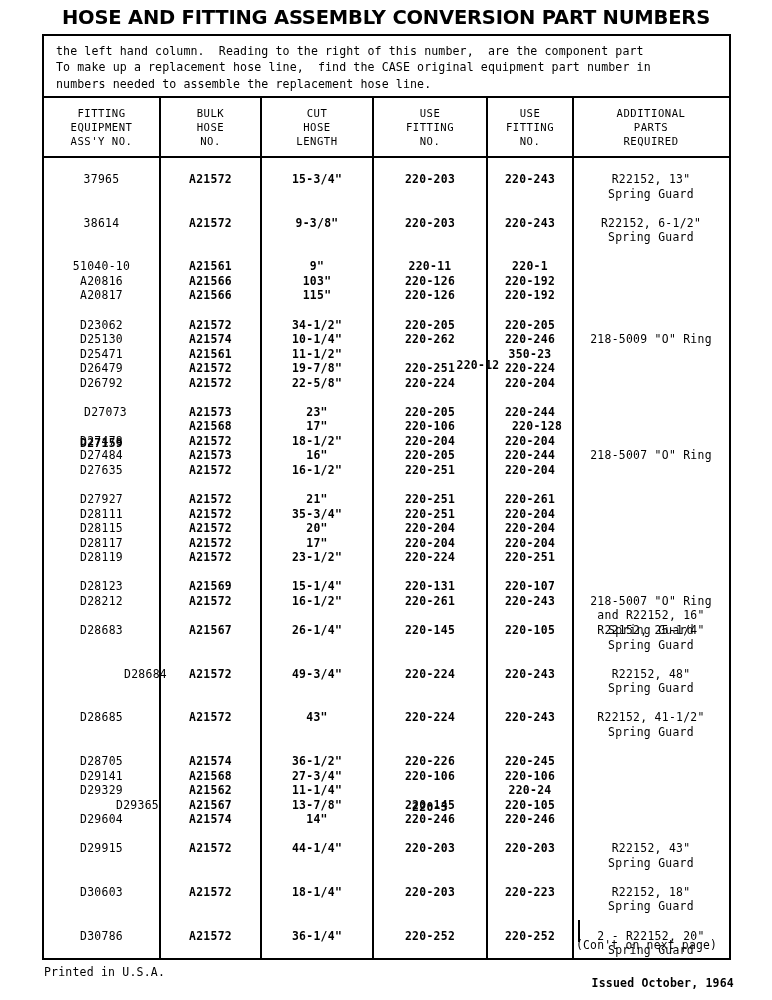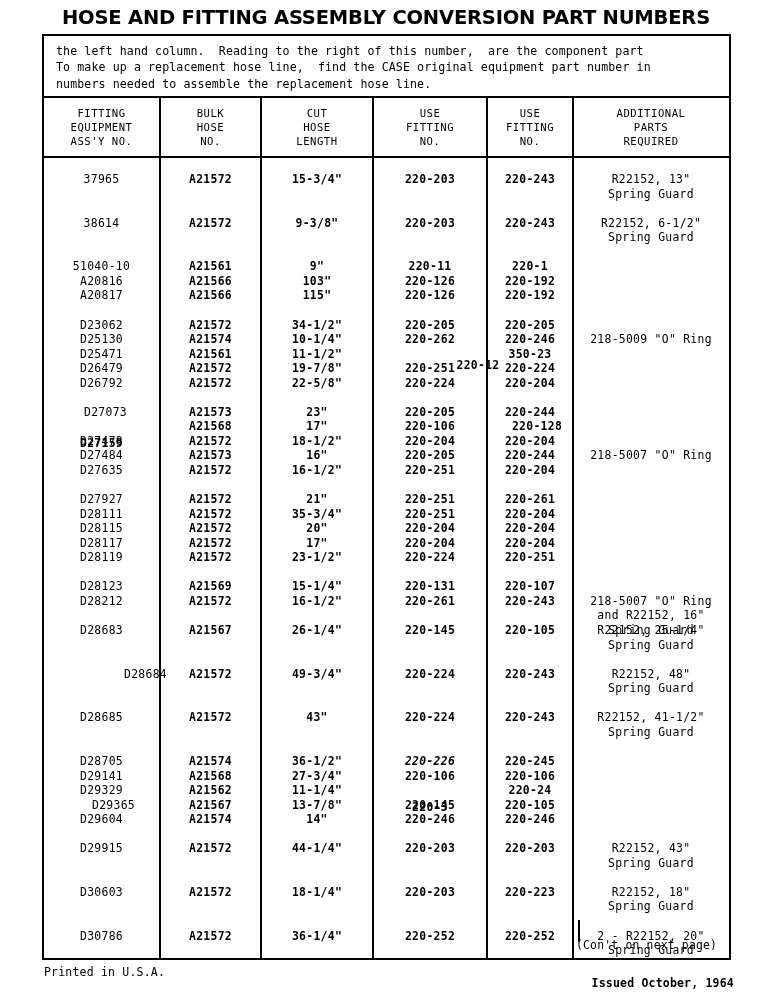--- a/index.html
+++ b/index.html
@@ -243,21 +243,21 @@
           <div class="cellline" style="position: absolute; left: 0px; width: 100%; top: 377.75px;">D28117</div>
           <div class="cellline" style="position: absolute; left: 0px; width: 100%; top: 392.3px;">D28119</div>
           <div class="cellline" style="position: absolute; left: 0px; width: 100%; top: 421.4px;">D28123</div>
           <div class="cellline" style="position: absolute; left: 0px; width: 100%; top: 435.95px;">D28212</div>
           <div class="cellline" style="position: absolute; left: 0px; width: 100%; top: 465.05px;">D28683</div>
           <div class="cellline" style="position: absolute; left: 0px; width: 100%; top: 508.7px; padding-left: 44px;">D28684</div>
           <div class="cellline" style="position: absolute; left: 0px; width: 100%; top: 552.35px;">D28685</div>
           <div class="cellline" style="position: absolute; left: 0px; width: 100%; top: 596px;">D28705</div>
           <div class="cellline" style="position: absolute; left: 0px; width: 100%; top: 610.55px;">D29141</div>
           <div class="cellline" style="position: absolute; left: 0px; width: 100%; top: 625.1px;">D29329</div>
-          <div class="cellline" style="position: absolute; left: 12px; width: 100%; top: 639.65px;">D29365</div>
+          <div class="cellline" style="position: absolute; left: 0px; width: 100%; top: 639.65px; padding-left: 36px;">D29365</div>
           <div class="cellline" style="position: absolute; left: 0px; width: 100%; top: 654.2px;">D29604</div>
           <div class="cellline" style="position: absolute; left: 0px; width: 100%; top: 683.3px;">D29915</div>
           <div class="cellline" style="position: absolute; left: 0px; width: 100%; top: 726.95px;">D30603</div>
           <div class="cellline" style="position: absolute; left: 0px; width: 100%; top: 770.6px;">D30786</div>
         </div>
       <div class="bcol c1" id="col-bulk">
           <div class="cellline bold" style="position: absolute; left: 0px; width: 100%; top: 14px;">A21572</div>
           <div class="cellline bold" style="position: absolute; left: 0px; width: 100%; top: 57.65px;">A21572</div>
           <div class="cellline bold" style="position: absolute; left: 0px; width: 100%; top: 101.3px;">A21561</div>
           <div class="cellline bold" style="position: absolute; left: 0px; width: 100%; top: 115.85px;">A21566</div>
@@ -345,21 +345,21 @@
           <div class="cellline bold" style="position: absolute; left: 0px; width: 100%; top: 334.1px;">220-251</div>
           <div class="cellline bold" style="position: absolute; left: 0px; width: 100%; top: 348.65px;">220-251</div>
           <div class="cellline bold" style="position: absolute; left: 0px; width: 100%; top: 363.2px;">220-204</div>
           <div class="cellline bold" style="position: absolute; left: 0px; width: 100%; top: 377.75px;">220-204</div>
           <div class="cellline bold" style="position: absolute; left: 0px; width: 100%; top: 392.3px;">220-224</div>
           <div class="cellline bold" style="position: absolute; left: 0px; width: 100%; top: 421.4px;">220-131</div>
           <div class="cellline bold" style="position: absolute; left: 0px; width: 100%; top: 435.95px;">220-261</div>
           <div class="cellline bold" style="position: absolute; left: 0px; width: 100%; top: 465.05px;">220-145</div>
           <div class="cellline bold" style="position: absolute; left: 0px; width: 100%; top: 508.7px;">220-224</div>
           <div class="cellline bold" style="position: absolute; left: 0px; width: 100%; top: 552.35px;">220-224</div>
-          <div class="cellline bold" style="position: absolute; left: 0px; width: 100%; top: 596px; font-style: italic;">220-226</div>
+          <div class="cellline bold" style="position: absolute; left: 0px; width: 100%; top: 596px;">220-226</div>
           <div class="cellline bold" style="position: absolute; left: 0px; width: 100%; top: 610.55px;">220-106</div>
           <div class="cellline bold" style="position: absolute; left: 0px; width: 100%; top: 602px; margin-top: 40px;">220-3</div>
           <div class="cellline bold" style="position: absolute; left: 0px; width: 100%; top: 639.65px;">220-145</div>
           <div class="cellline bold" style="position: absolute; left: 0px; width: 100%; top: 654.2px;">220-246</div>
           <div class="cellline bold" style="position: absolute; left: 0px; width: 100%; top: 683.3px;">220-203</div>
           <div class="cellline bold" style="position: absolute; left: 0px; width: 100%; top: 726.95px;">220-203</div>
           <div class="cellline bold" style="position: absolute; left: 0px; width: 100%; top: 770.6px;">220-252</div>
         </div>
       <div class="bcol c4" id="col-fit2">
           <div class="cellline bold" style="position: absolute; left: 0px; width: 100%; top: 14px;">220-243</div>

